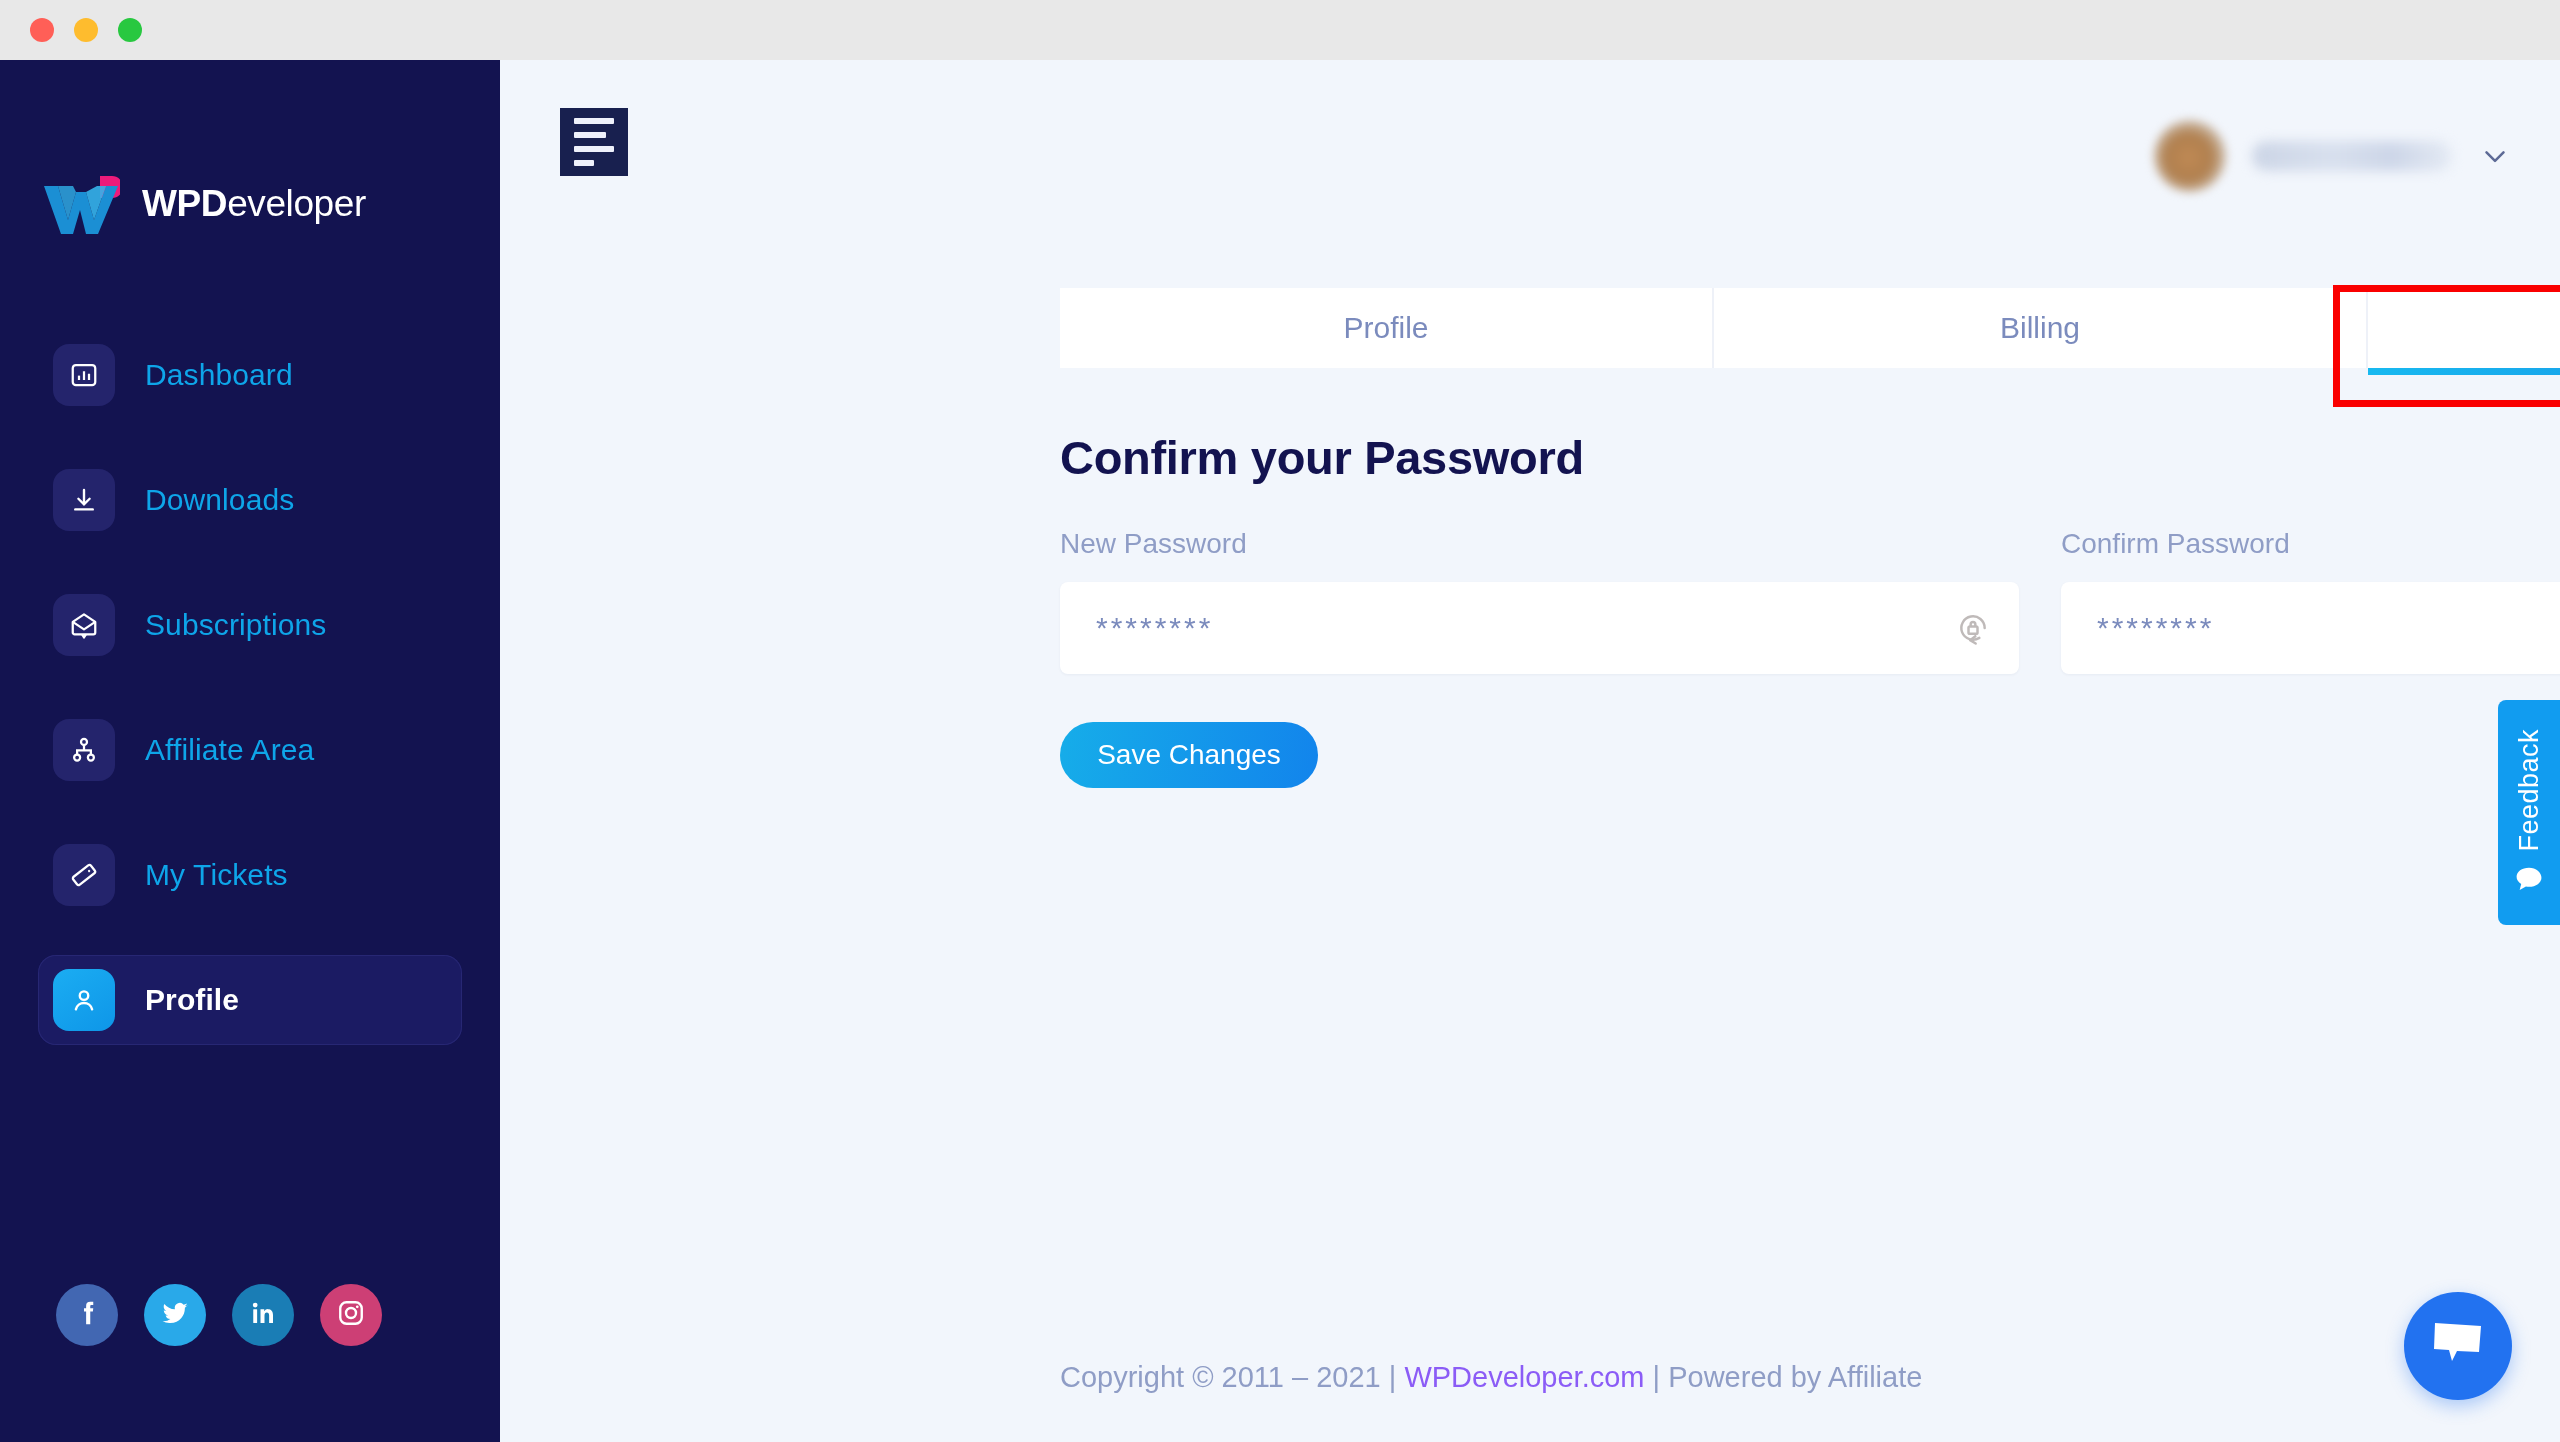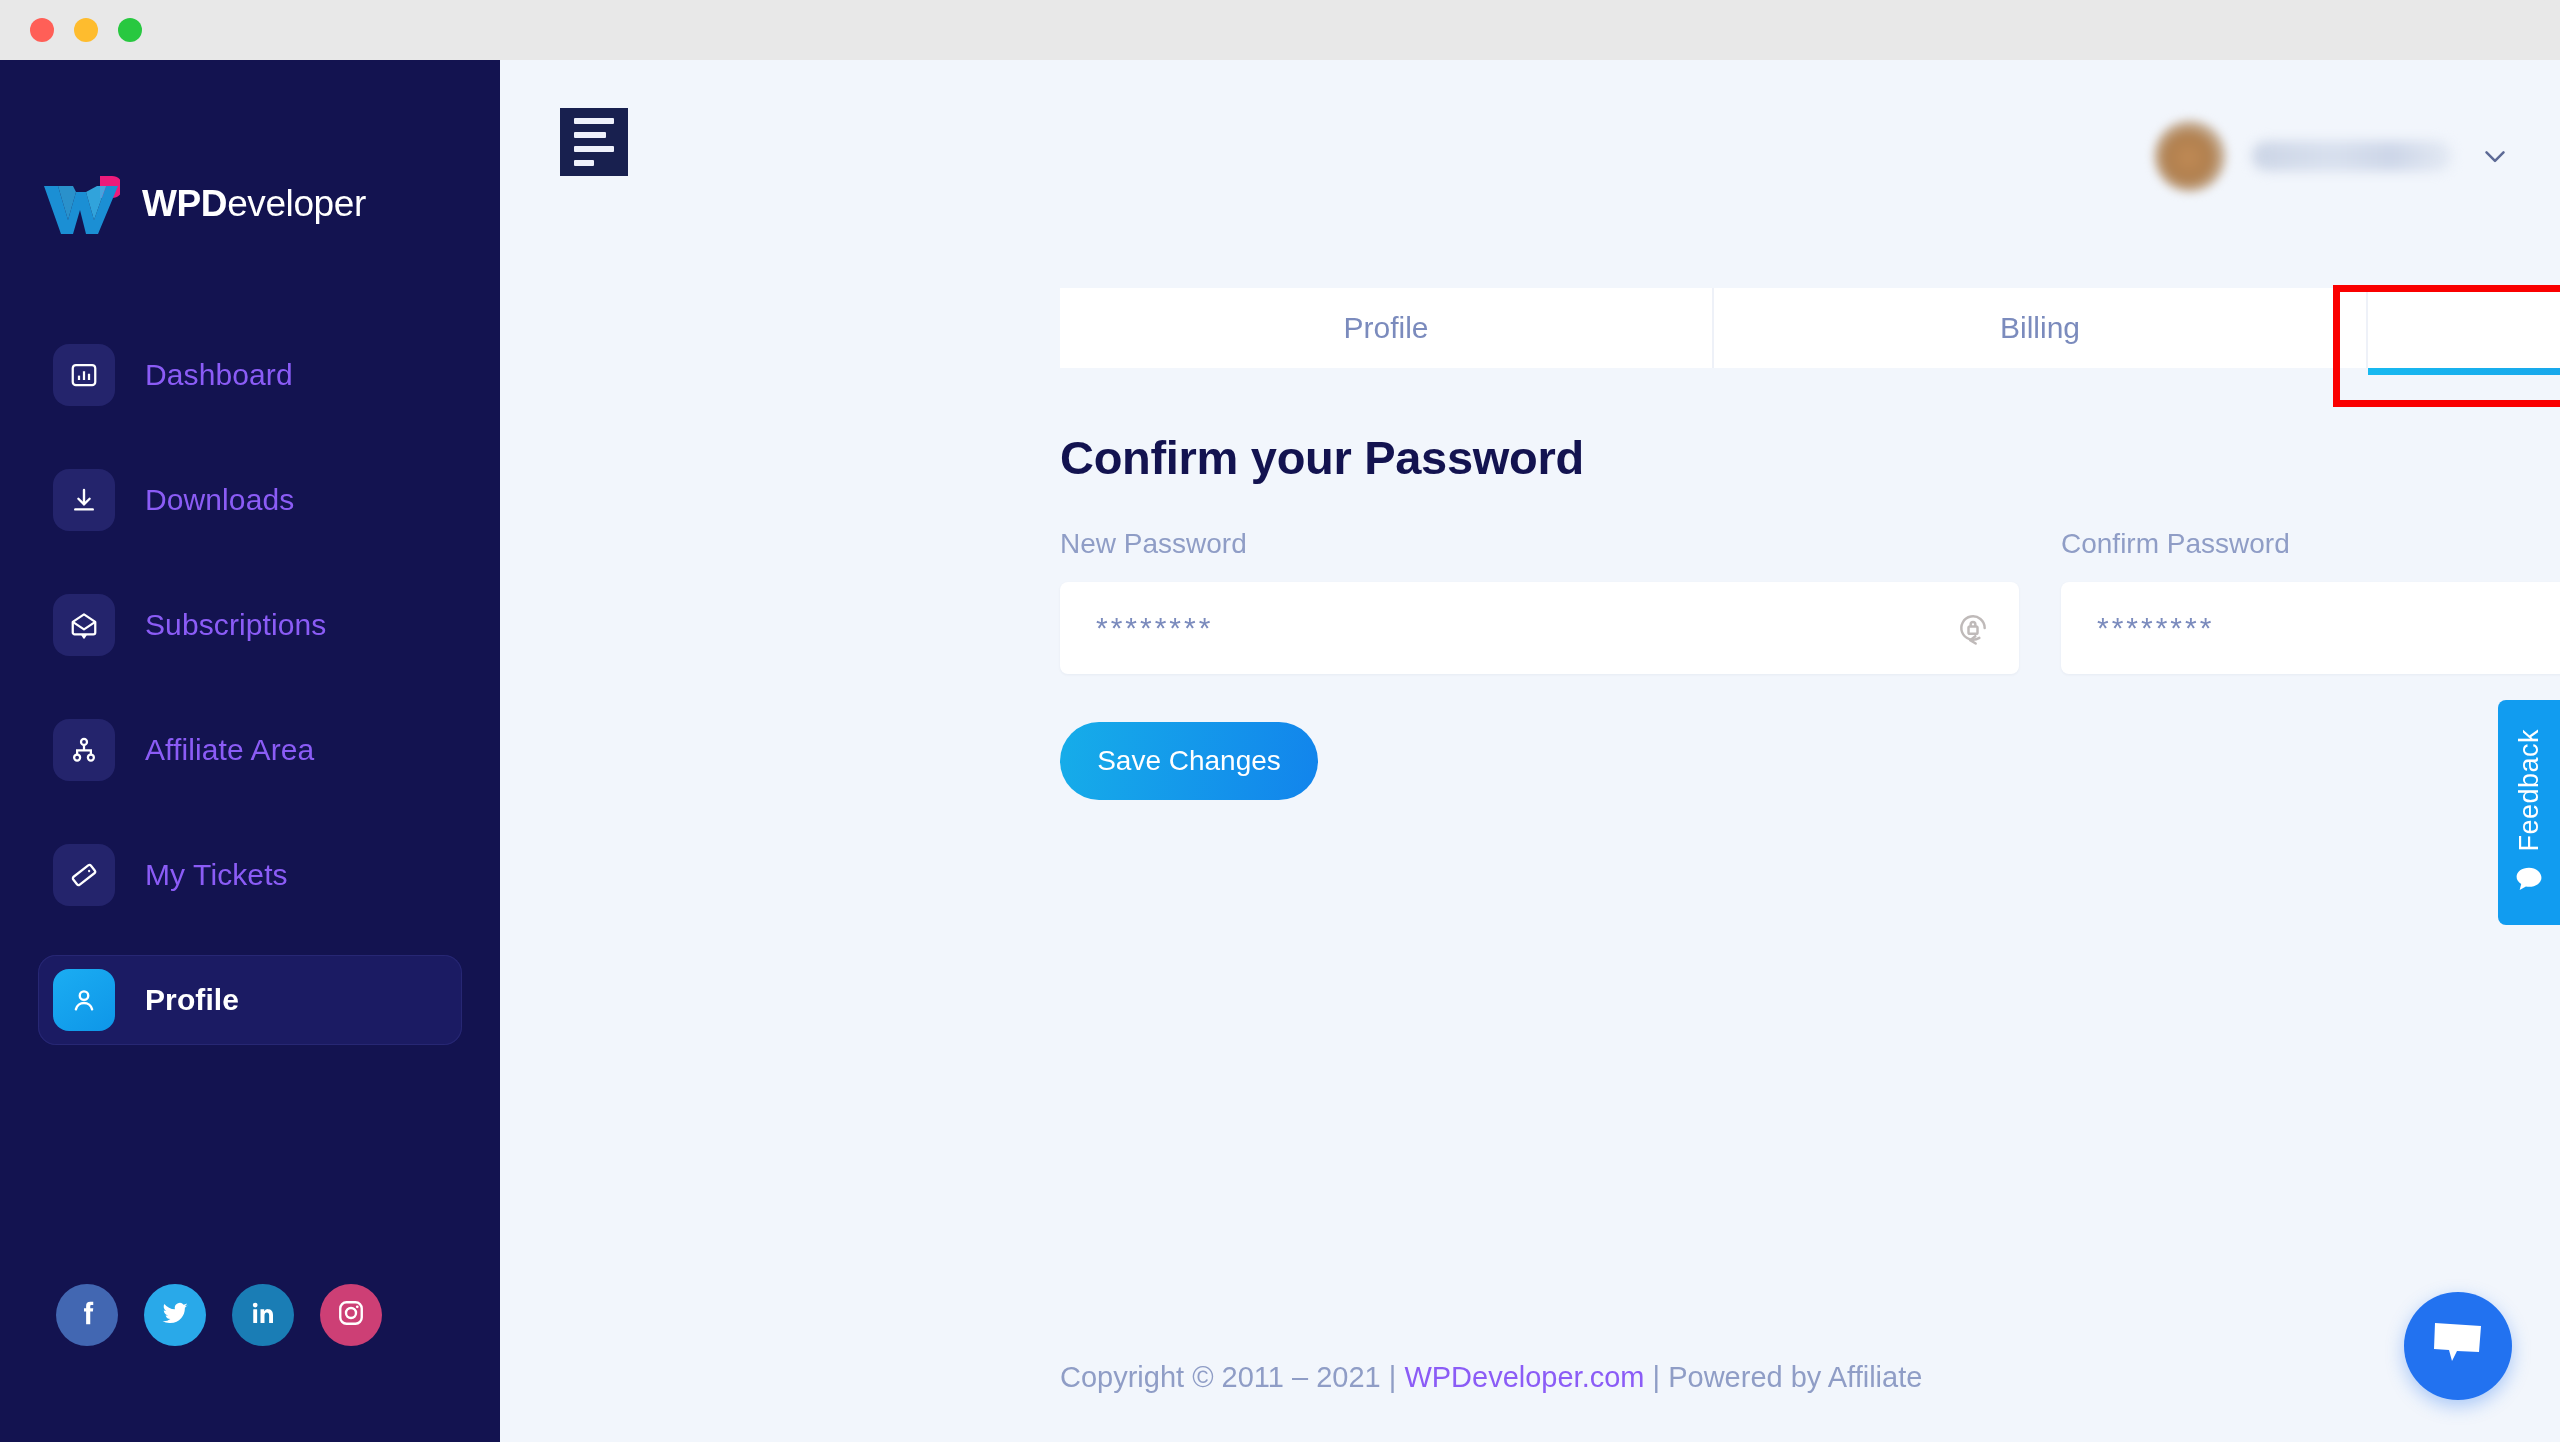--- a/index.html
+++ b/index.html
@@ -66,21 +66,21 @@
   .nav-icon {
     width: 62px; height: 62px; min-width: 62px;
     border-radius: 16px;
     background: #24246c;
     display: flex; align-items: center; justify-content: center;
   }
   .nav-item.active .nav-icon {
     background: linear-gradient(145deg,#1badf2 0%,#0e96e8 100%);
   }
   .nav-label {
-    color: #8b5cf6; font-size: 30px; letter-spacing: 0.1px;
+    color: #0ea5e9; font-size: 30px; letter-spacing: 0.1px;
   }
   .nav-item.active .nav-label { color: #ffffff; font-weight: 600; }
 
   .social {
     position: absolute; left: 56px; bottom: 96px;
     display: flex; gap: 26px;
   }
   .social a {
     width: 62px; height: 62px; border-radius: 50%;
     display: flex; align-items: center; justify-content: center;
@@ -198,21 +198,21 @@
   .lock-btn {
     position: absolute; right: 26px; top: 50%;
     transform: translateY(-50%);
     width: 40px; height: 40px;
     background: none; border: none; padding: 0; cursor: pointer;
     opacity: 0.55;
   }
 
   #save-changes {
     position: absolute; left: 560px; top: 662px;
-    width: 258px; height: 78px;
+    width: 258px; height: 66px;
     border: none; border-radius: 39px;
     background: linear-gradient(100deg,#16ade9 0%,#1284ec 100%);
     color: #ffffff; font-size: 28px;
     font-family: "Liberation Sans", sans-serif;
     cursor: pointer;
   }
 
   
   #footer {
     position: absolute; left: 560px; bottom: 48px;

